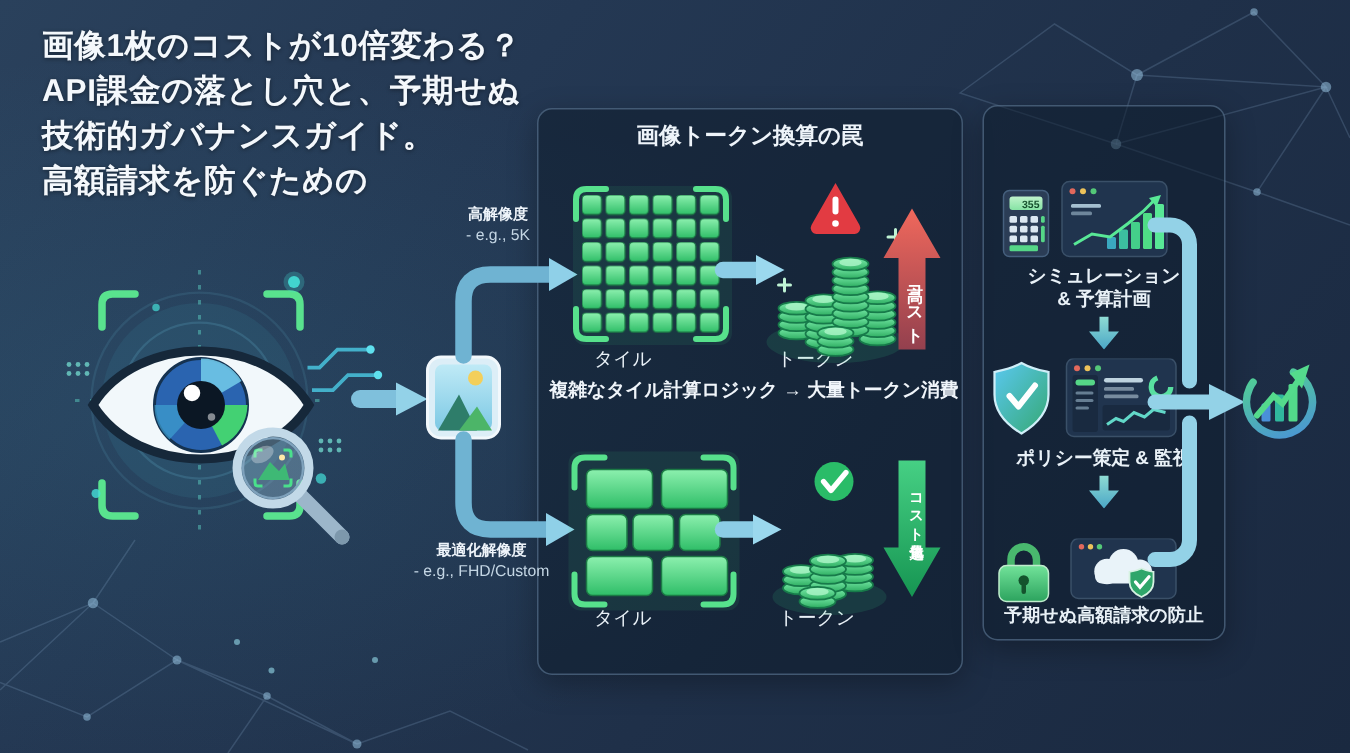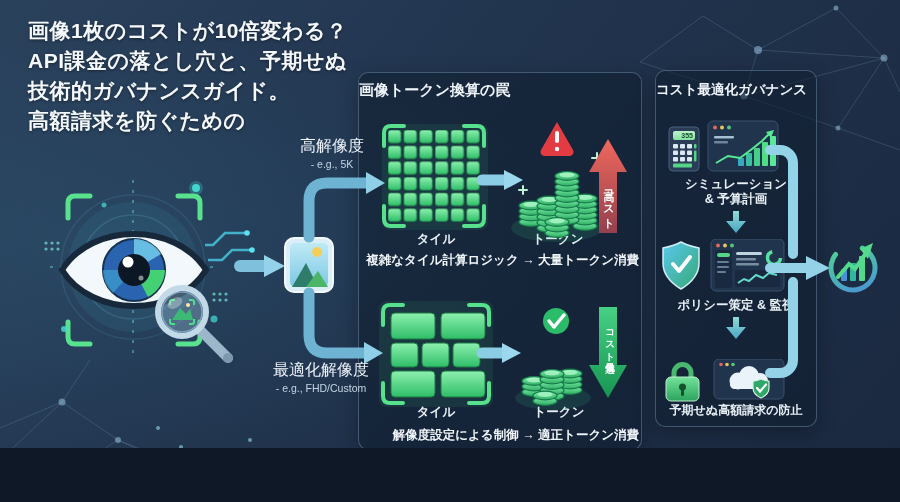--- a/index.html
+++ b/index.html
@@ -1,32 +1,32 @@
 <!DOCTYPE html>
 <html><head>
 <meta charset="utf-8">
 <style>
   html,body{margin:0;padding:0;background:#0e1826}
-  .canvas{position:relative;width:900px;height:448px;overflow:hidden;
+  .canvas{position:relative;width:900px;height:502px;overflow:hidden;
     font-family:"Liberation Sans","DejaVu Sans",sans-serif;
     background:
       radial-gradient(90% 80% at 12% 55%, rgba(62,150,180,0.14), transparent 60%),
       linear-gradient(128deg,#2a415c 0%,#243853 30%,#1f3049 62%,#1a2940 100%);}
   .abs{position:absolute}
   svg{display:block}
   .main-title{position:absolute;left:28px;top:16px;font-size:21px;font-weight:bold;
     color:#f4f8fc;line-height:30px;letter-spacing:.5px;text-shadow:0 1px 3px rgba(0,0,0,.45);z-index:3}
   .main-title span{display:block;white-space:nowrap}
   .panel{position:absolute;background:rgba(13,26,43,0.52);border:1.5px solid rgba(122,152,184,0.45);
     border-radius:10px;box-shadow:0 6px 20px rgba(0,0,0,0.28);z-index:1}
-  .panel-title{position:absolute;left:0;right:0;text-align:left;font-weight:bold;color:#eef4fa;white-space:nowrap}
-  .lab{position:absolute;font-weight:bold;color:#e9f1f7;font-size:12.5px;text-align:center;white-space:nowrap;z-index:3}
+  .panel-title{position:absolute;left:0;right:0;text-align:center;font-weight:bold;color:#eef4fa;white-space:nowrap}
+  .lab{position:absolute;font-weight:normal;color:#e9f1f7;font-size:12.5px;text-align:left;white-space:nowrap;z-index:3}
   .cap{position:absolute;font-weight:bold;color:#f0f5fa;font-size:12.5px;text-align:right;white-space:nowrap;z-index:3}
   .branch-label{position:absolute;text-align:center;z-index:3}
-  .branch-label .l1{display:block;font-size:16px;font-weight:normal;color:#eef4fa}
+  .branch-label .l1{display:block;font-size:10px;font-weight:bold;color:#eef4fa}
   .branch-label .l2{display:block;font-size:10.5px;color:#c4d6e4;margin-top:1px}
   .vtext{position:absolute;writing-mode:vertical-rl;text-orientation:upright;color:#fff;
     font-weight:bold;z-index:3;text-align:center;letter-spacing:1px}
   .overlay{position:absolute;left:0;top:0;z-index:2;pointer-events:none}
   .bg-decor{position:absolute;left:0;top:0;z-index:0}
   .step-label{position:absolute;left:0;right:0;text-align:center;font-weight:bold;color:#e9f1f7;
     font-size:12.5px;line-height:15px;white-space:nowrap}
   .coin{fill:url(#gradCoin);stroke:#177a4a;stroke-width:1.2}
   .coin-top{fill:#a9f4c6;opacity:.85}
 </style>
@@ -67,25 +67,23 @@
     <span>高額請求を防ぐための</span>
   </div>
 
   <div class="panel" style="left:358px;top:72px;width:282px;height:376px">
     <div class="panel-title" style="top:8px;font-size:15px">画像トークン換算の罠</div>
     <div class="lab" style="left:37px;top:158px;width:80px">タイル</div>
     <div class="lab" style="left:159px;top:158px;width:80px">トークン</div>
     <div class="cap" style="left:2px;top:179px;width:278px">複雑なタイル計算ロジック → 大量トークン消費</div>
     <div class="lab" style="left:37px;top:331px;width:80px">タイル</div>
     <div class="lab" style="left:160px;top:331px;width:80px">トークン</div>
-    <div class="cap" style="left:2px;top:354px;width:278px">解像度設定による制御 → 適正トークン消費</div>
   </div>
 
   <div class="panel" style="left:655px;top:70px;width:160px;height:355px">
-    <div class="panel-title" style="top:10px;font-size:13.5px">コスト最適化ガバナンス</div>
 
     <svg class="abs" style="left:10px;top:48px" width="115" height="54" viewBox="0 0 115 54">
       <defs>
         <linearGradient id="gradDisp" x1="0" y1="0" x2="0" y2="1">
             <stop offset="0" stop-color="#bff3cb"></stop>
             <stop offset="1" stop-color="#86e3a4"></stop>
           </linearGradient>
       </defs>
       <g>
         <rect x="3" y="8" width="30" height="44" rx="4" fill="#2b3d56" stroke="#46607e"></rect>

